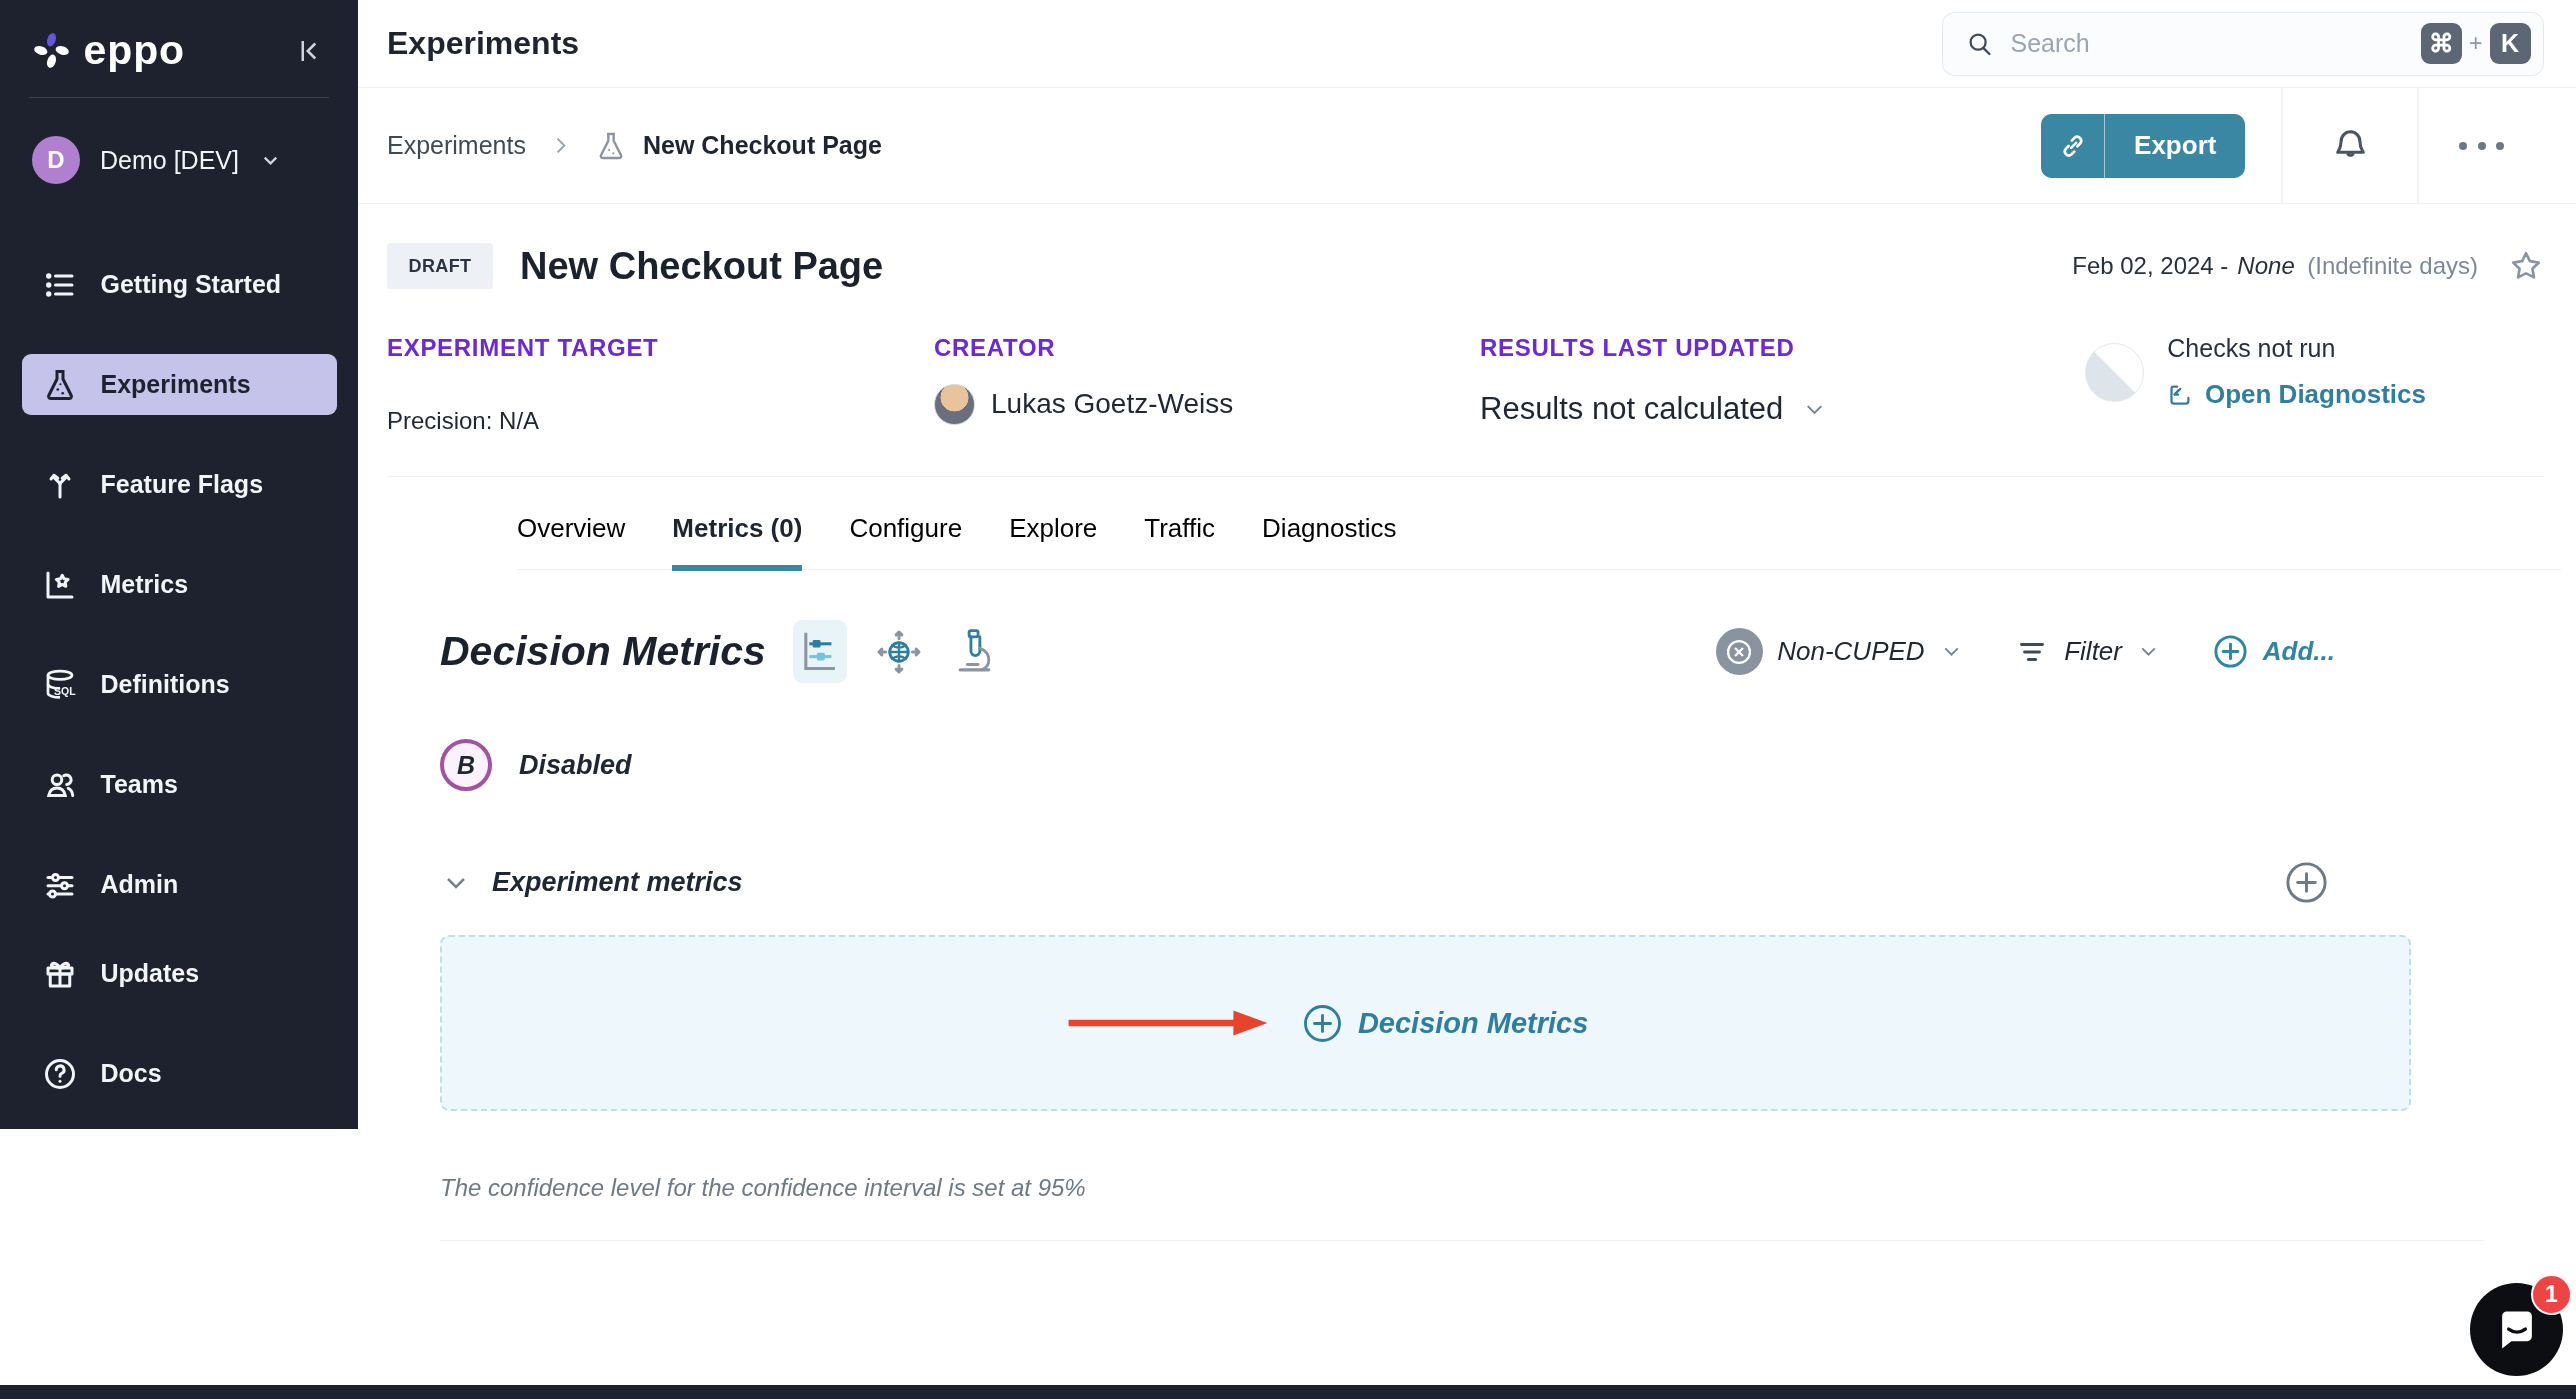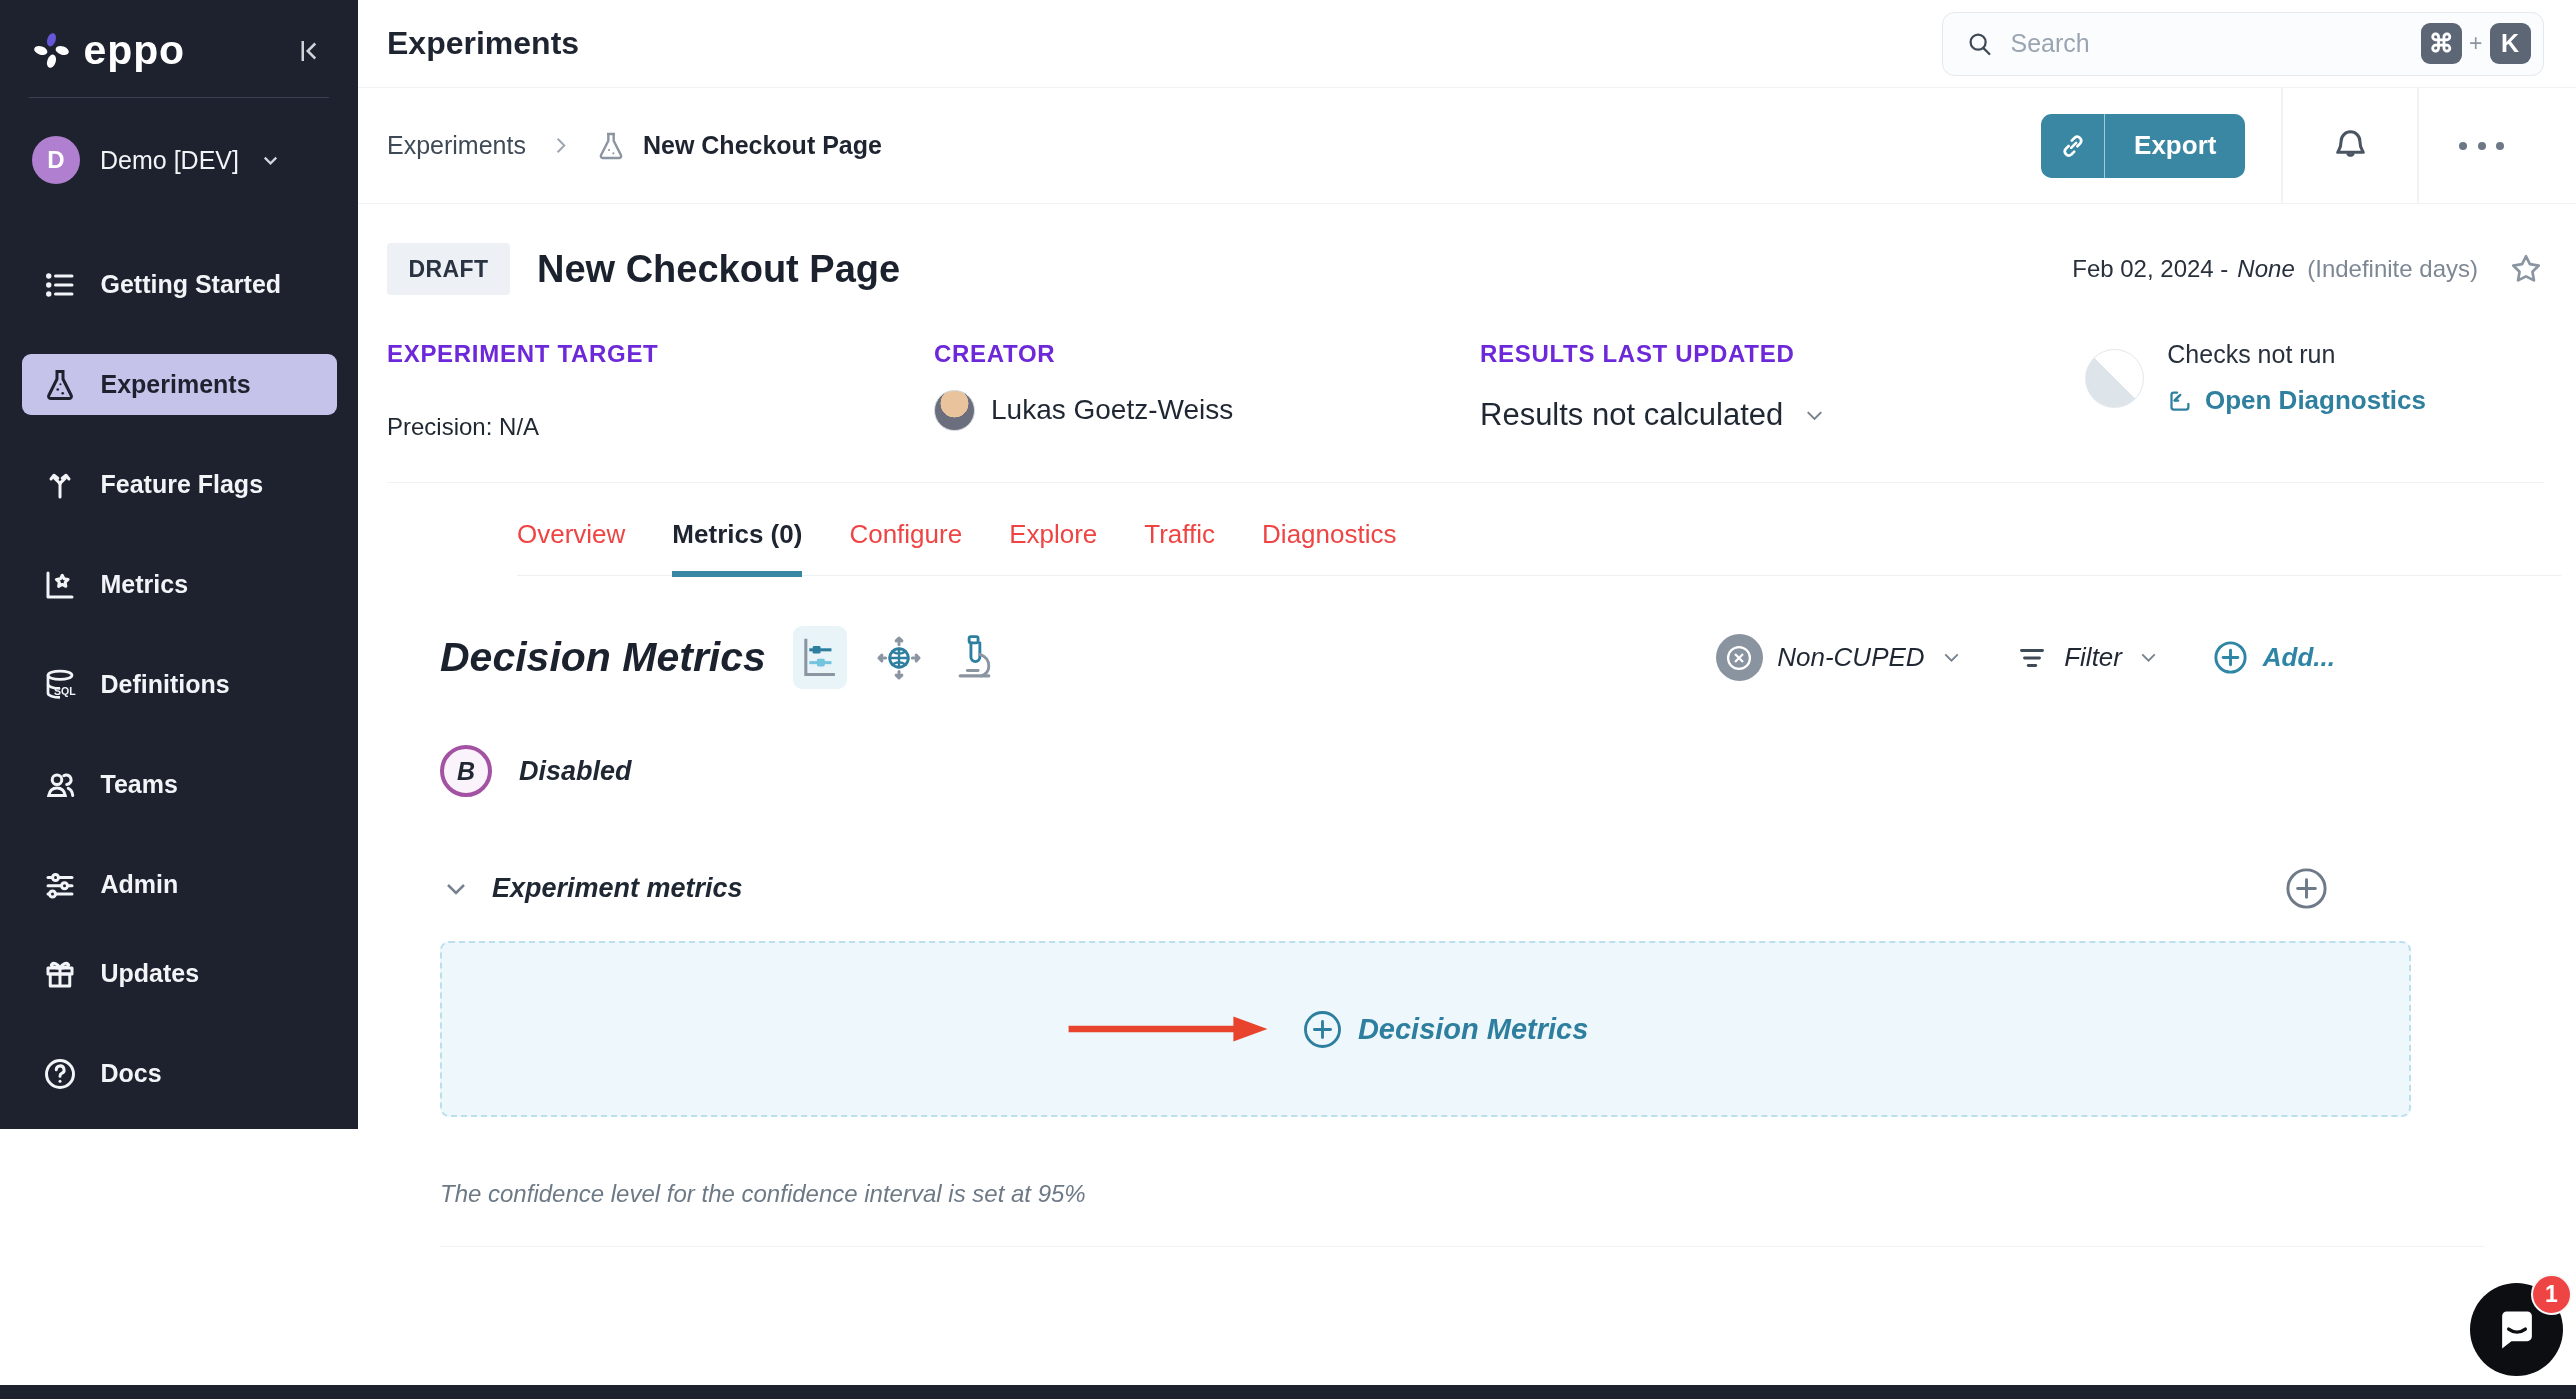--- a/index.html
+++ b/index.html
@@ -56,21 +56,21 @@
   .export-link-seg { width:64px; display:flex; align-items:center; justify-content:center;
     border-right:1.8px solid rgba(255,255,255,.55); }
   .export-label-seg { display:flex; align-items:center; padding:0 29px;
     font-size:26px; font-weight:700; }
   .v-sep { width:1.8px; align-self:stretch; background:#f0f2f5; margin:0 0; }
   .icon-btn { width:134px; display:flex; align-items:center; justify-content:center; cursor:pointer; }
   .dots { display:flex; gap:10.7px; }
   .dots i { width:8px; height:8px; border-radius:50%; background:#6c7885; }
 
   .title-row { display:flex; align-items:center; margin:39px 32px 0 29px; }
-  .draft-badge { background:#edf0f5; color:#2a3342; font-size:23px; font-weight:600;
+  .draft-badge { background:#edf0f5; color:#2a3342; font-size:18px; font-weight:600;
     letter-spacing:0.4px; padding:12.5px 21.5px; border-radius:4px; }
   .exp-name { margin-left:27px; font-size:38px; font-weight:800; color:#1b222e; }
   .date-block { margin-left:auto; display:flex; align-items:center; font-size:24px; color:#27303c; }
   .date-none { font-style:italic; margin-left:9px; }
   .date-note { color:#7d8894; margin-left:12.5px; }
   .star-btn { margin-left:30px; display:flex; cursor:pointer; }
 
   .meta-row { display:flex; align-items:flex-start; margin:45px 32px 0 29px; }
   .meta-col { }
   .meta-label { font-size:24px; font-weight:700; color:#6d28d9; letter-spacing:0.7px; }
@@ -88,21 +88,21 @@
   .diag-donut { width:59px; height:59px; border-radius:50%;
     background:linear-gradient(45deg, #dde4ea 50%, #ffffff 50%);
     border:1.8px solid #e3e8ec; }
   .diag-status { font-size:25px; color:#27303c; }
   .diag-link { display:flex; align-items:center; gap:10.7px; margin-top:16px;
     font-size:26px; font-weight:700; color:#2f7f9f; cursor:pointer; }
   .meta-divider { border:none; border-top:1.8px solid #f0f2f5; margin:41px 32px 0 29px; }
 
   .tabs { display:flex; gap:47px; margin:36px 14.3px 0 159px; width:2044px;
     border-bottom:1.8px solid #eef1f4; }
-  .tab { font-size:26px; color:#ef4444; padding-bottom:25px; position:relative; cursor:pointer; }
+  .tab { font-size:26px; color:#000000; padding-bottom:25px; position:relative; cursor:pointer; }
   .tab.active { color:#1e2531; font-weight:700; }
   .tab.active::after { content:""; position:absolute; left:0; right:0; bottom:-1.8px;
     height:6.3px; background:#3a87a3; }
 
   .content { margin-left:82px; width:1971px;font-style:italic; }
   .h2-row { display:flex; align-items:center; margin-top:50px; }
   .h2 { font-size:41px; font-weight:800; color:#1b222e; }
   .h2-icons { display:flex; align-items:center; gap:27px; margin-left:27px; }
   .h2-icons .tool { cursor:pointer; display:flex; }
   .view-toggle { width:54px; height:63px; background:#e9f4f9; border-radius:9px;

